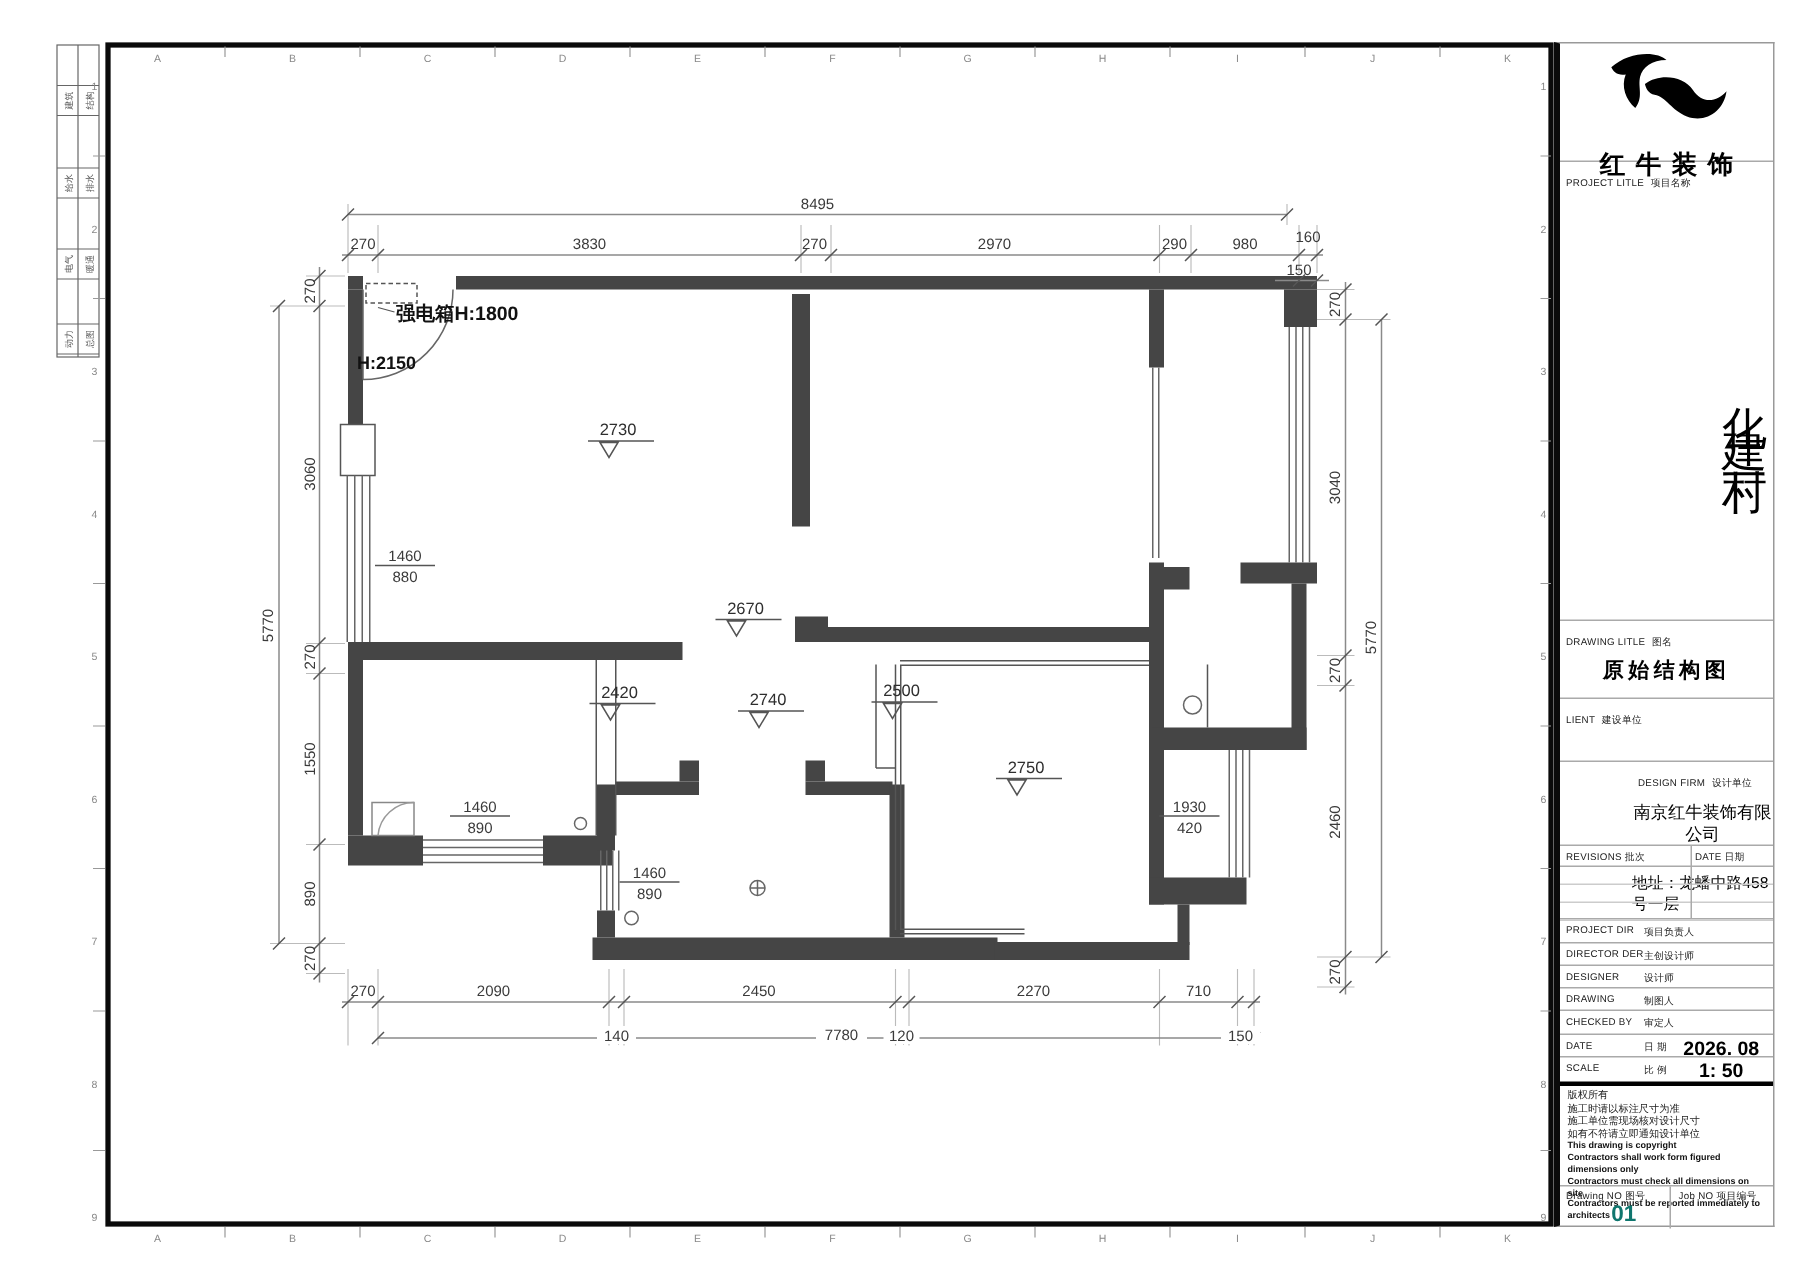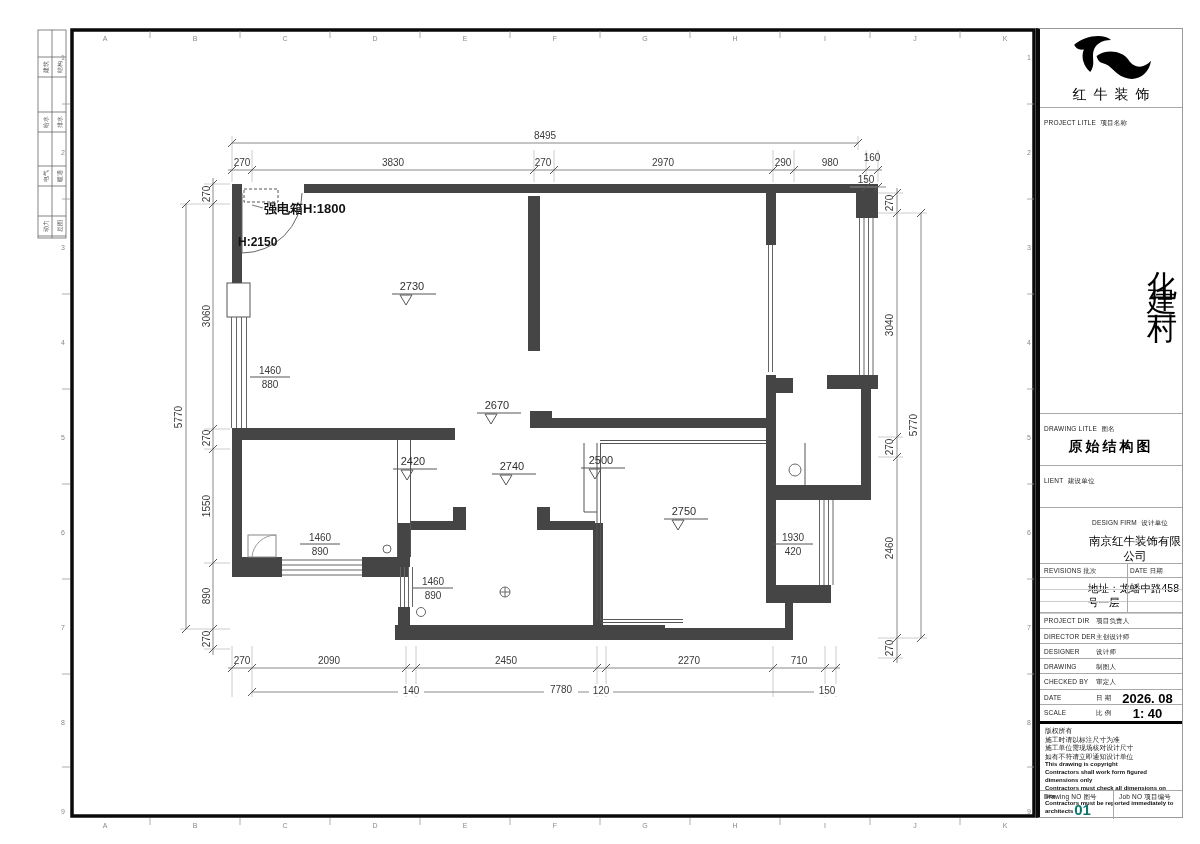--- a/index.html
+++ b/index.html
@@ -11,21 +11,21 @@
   .gref{font-size:7px;fill:#888;}
   .soff{font-size:6px;fill:#555;}
   .cnlab{font-size:13px;font-weight:bold;fill:#111;}
   .cnlab2{font-size:12px;font-weight:bold;fill:#111;}
   
   .tb{position:absolute;left:1036px;top:28px;width:147px;height:790px;background:#fff;
       border-left:4px solid #0a0a0a;border-top:1px solid #999;border-right:1px solid #999;border-bottom:1px solid #999;box-sizing:border-box;}
   .tb .sec{position:absolute;left:0;right:0;box-sizing:border-box;}
   .enlab{font-size:6.5px;color:#222;letter-spacing:.2px;}
   .tb-logo{top:0;height:79px;border-bottom:1px solid #aaa;text-align:center;}
-  .brand{font-size:14px;font-weight:400;letter-spacing:7px;color:#000;margin-top:2px;padding-left:7px;}
+  .brand{font-size:17px;font-weight:700;letter-spacing:7px;color:#000;margin-top:13px;padding-left:7px;}
   .tb-name{top:79px;height:306px;border-bottom:1px solid #aaa;}
   .labrow{padding:3px 4px 0 4px;}
   .vname{position:absolute;top:42px;left:0;right:0;height:250px;display:flex;justify-content:center;
          writing-mode:vertical-rl;text-orientation:upright;font-family:"Liberation Serif",serif;
          font-size:30px;letter-spacing:14px;color:#000;margin:auto;}
   .tb-drawing{top:385px;height:52px;border-bottom:1px solid #aaa;}
   .dtitle{text-align:center;font-size:14px;font-weight:bold;letter-spacing:3px;color:#000;margin-top:3px;}
   .tb-client{top:437px;height:42px;border-bottom:1px solid #aaa;}
   .tb-firm{top:479px;height:56px;border-bottom:1px solid #aaa;padding-left:48px;}
   .firmname{text-align:center;font-size:11.5px;color:#000;margin-top:5px;}
@@ -350,21 +350,21 @@
     <span class="val"></span>
   </div>
   <div class="sec prow" style="top:661px;height:15px">
     <span class="enlab">DATE</span>
     <span class="enlab cn">日 期</span>
     <span class="val">2026. 08</span>
   </div>
   <div class="sec prow" style="top:676px;height:16px;border-bottom:none">
     <span class="enlab">SCALE</span>
     <span class="enlab cn">比 例</span>
-    <span class="val">1: 40</span>
+    <span class="val">1: 50</span>
   </div>
 
   <div class="sec tb-sep"></div>
 
   <div class="sec tb-notes">
     <div class="ncn">版权所有</div>
     <div class="ncn">施工时请以标注尺寸为准</div>
     <div class="ncn">施工单位需现场核对设计尺寸</div>
     <div class="ncn">如有不符请立即通知设计单位</div>
     <div class="nen">This drawing is copyright</div>

